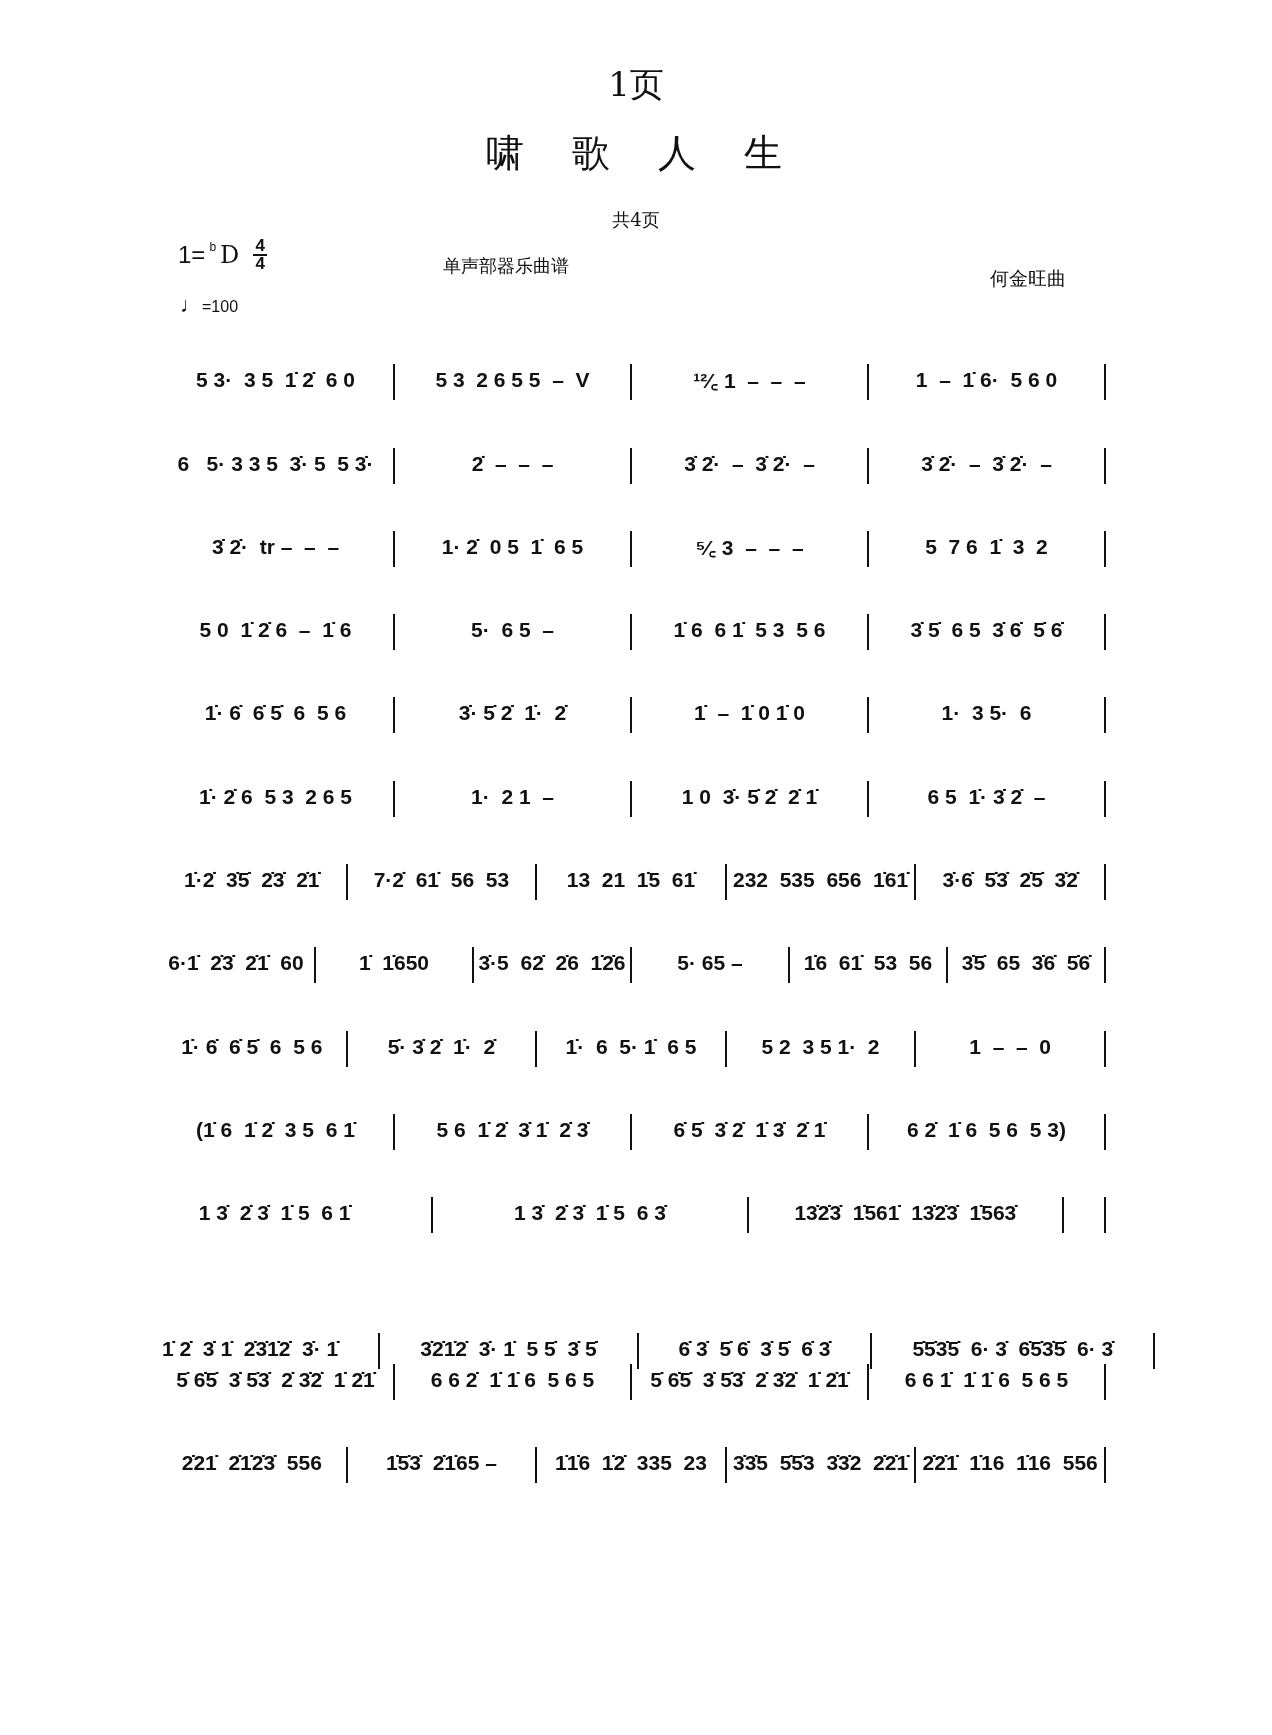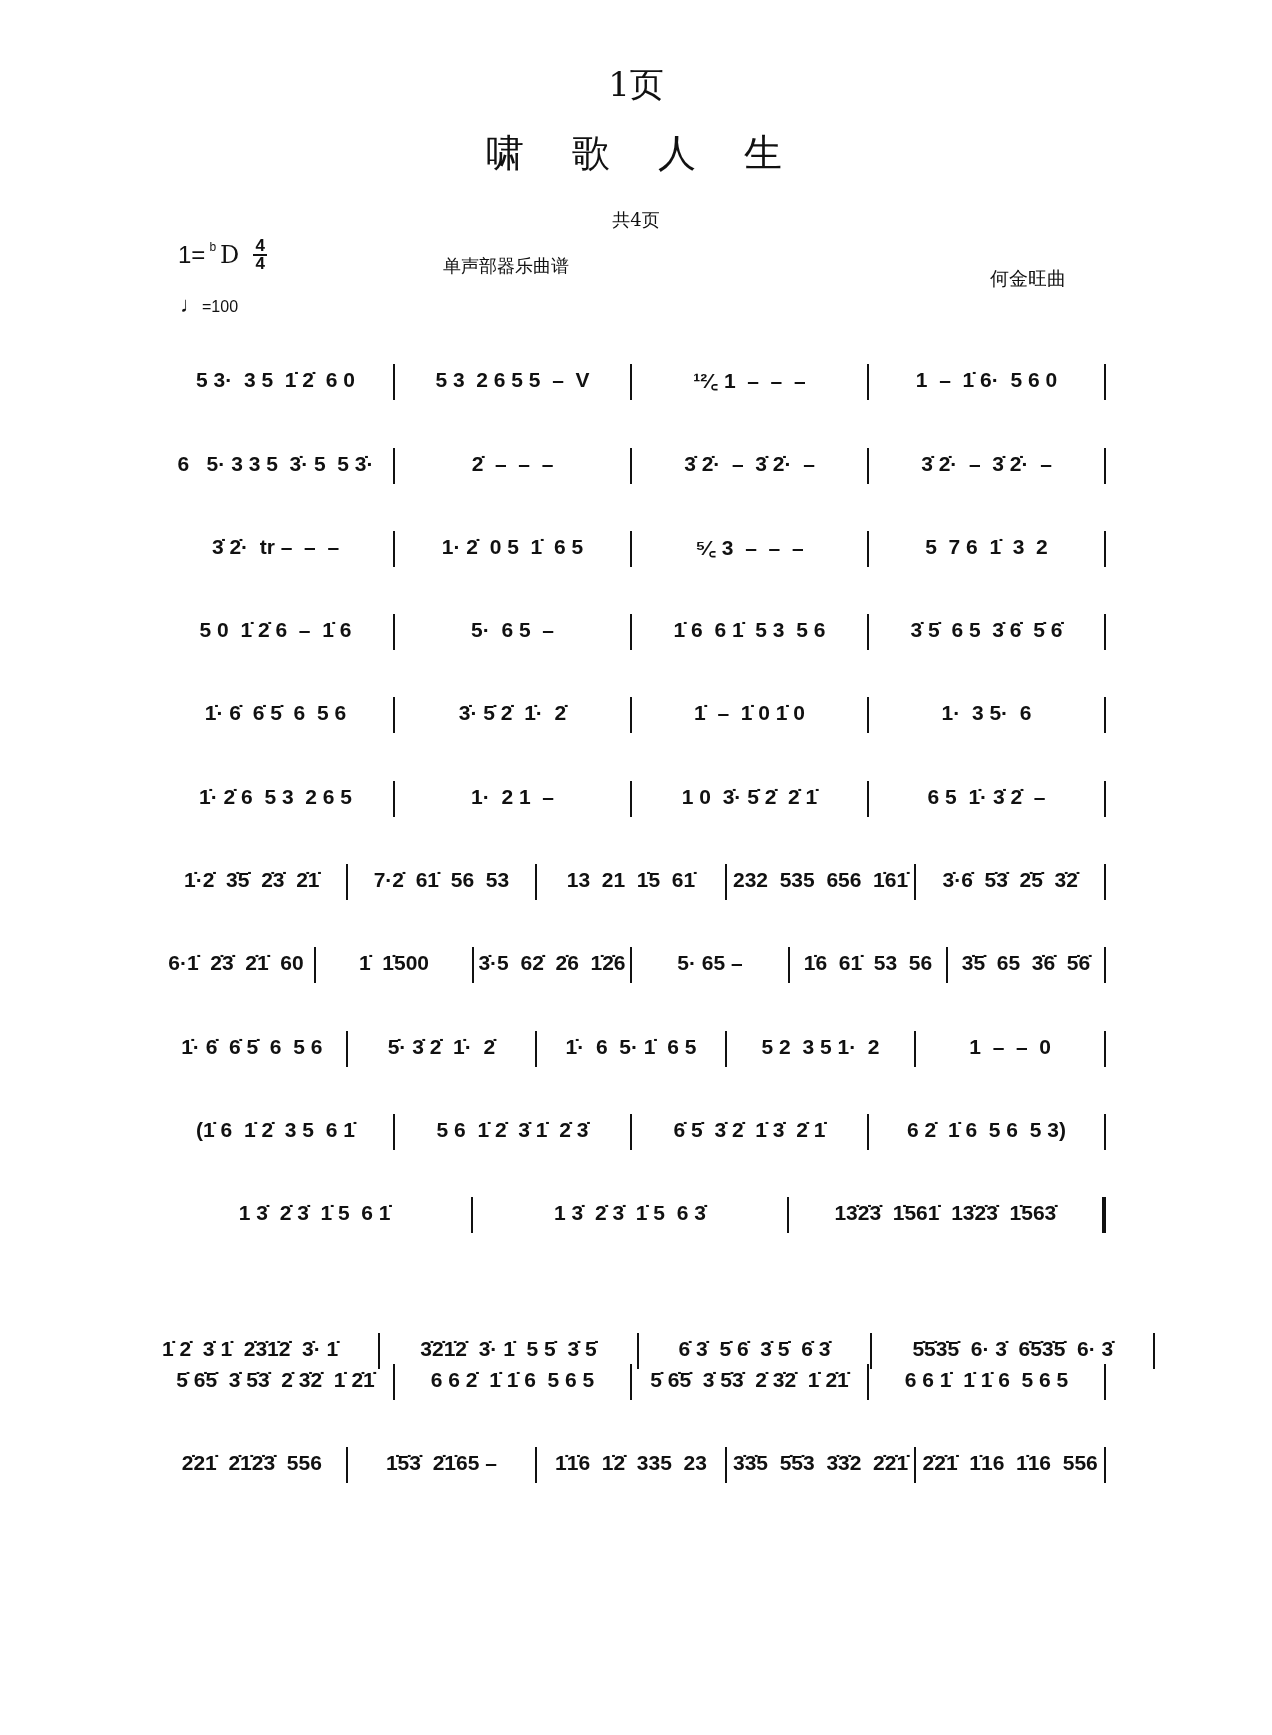--- a/index.html
+++ b/index.html
@@ -121,21 +121,21 @@
       <div class="measure">13  21  1̇5  61̇</div>
       <div class="bar-line"></div>
       <div class="measure">232  535  656  1̇61̇</div>
       <div class="bar-line"></div>
       <div class="measure">3̇·6̇  5̇3̇  2̇5̇  3̇2̇</div>
       <div class="bar-line"></div>
     </div>
     <div class="line" style="top: 943px;">
       <div class="measure">6·1̇  2̇3̇  2̇1̇  60</div>
       <div class="bar-line"></div>
-      <div class="measure">1̇  1̇500</div>
+      <div class="measure">1̇  1̇650</div>
       <div class="bar-line"></div>
       <div class="measure">3̇·5  62̇  2̇6  1̇2̇6</div>
       <div class="bar-line"></div>
       <div class="measure">5· 65 –</div>
       <div class="bar-line"></div>
       <div class="measure">1̇6  61̇  53  56</div>
       <div class="bar-line"></div>
       <div class="measure">3̇5̇  65  3̇6̇  5̇6̇</div>
       <div class="bar-line"></div>
     </div>
@@ -154,21 +154,21 @@
     <div class="line" style="top: 1110px;">
       <div class="measure">(1̇ 6  1̇ 2̇  3 5  6 1̇</div>
       <div class="bar-line"></div>
       <div class="measure">5 6  1̇ 2̇  3̇ 1̇  2̇ 3̇</div>
       <div class="bar-line"></div>
       <div class="measure">6̇ 5̇  3̇ 2̇  1̇ 3̇  2̇ 1̇</div>
       <div class="bar-line"></div>
       <div class="measure">6 2̇  1̇ 6  5 6  5 3)</div>
       <div class="bar-line"></div>
     </div>
-    <div class="line" style="top: 1193px;">
+    <div class="line" style="top: 1193px; gap: 40px;">
       <div class="measure">1 3̇  2̇ 3̇  1̇ 5  6 1̇</div>
       <div class="bar-line"></div>
       <div class="measure">1 3̇  2̇ 3̇  1̇ 5  6 3̇</div>
       <div class="bar-line"></div>
       <div class="measure">13̇2̇3̇  1̇561̇  13̇2̇3̇  1̇563̇</div>
       <div class="bar-line"></div>
       <div class="bar-line"></div>
     </div>
     <div class="line" style="top: 1329px; gap: 36px;">
       <div class="measure">1̇ 2̇  3̇ 1̇  2̇3̇1̇2̇  3̇· 1̇</div>

